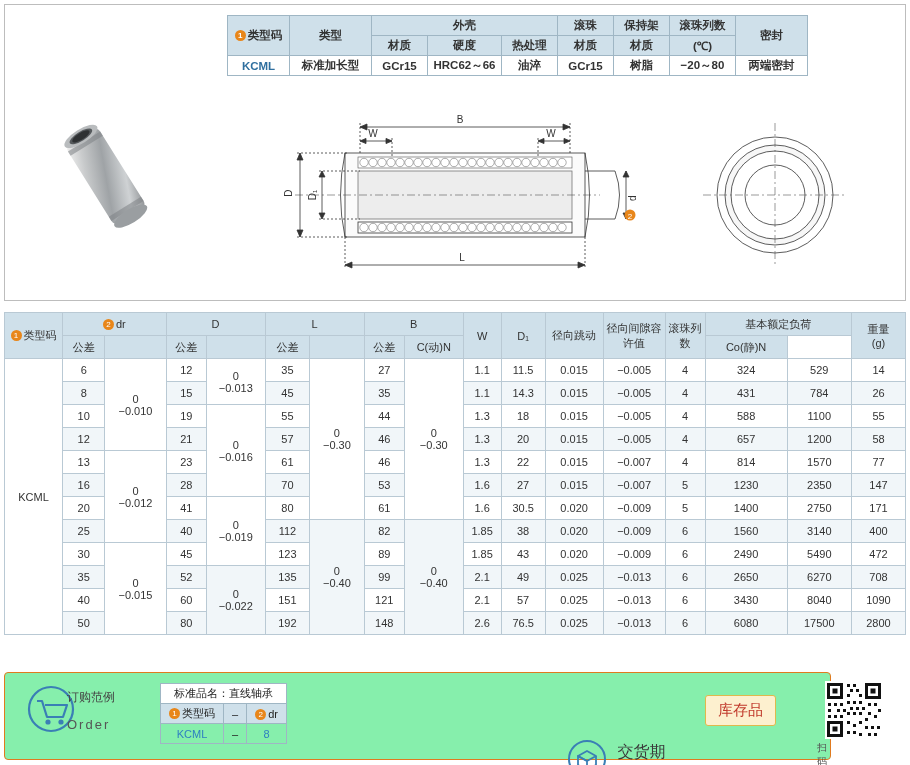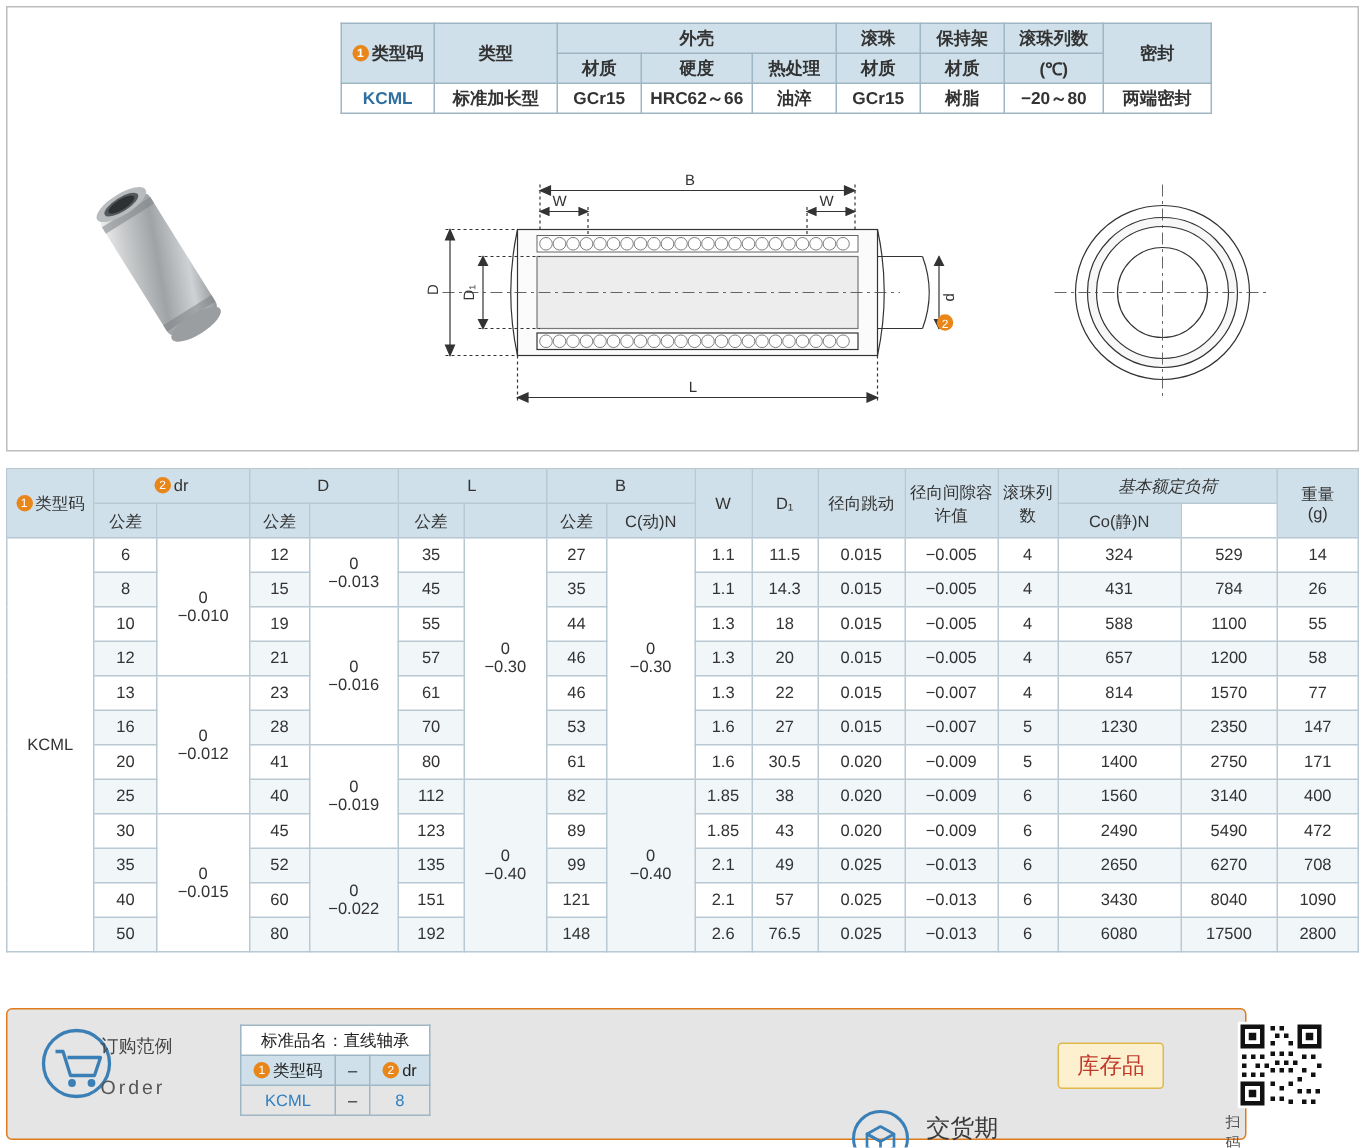--- a/index.html
+++ b/index.html
@@ -72,21 +72,21 @@
   table.main tbody td { background: #fff; }
   table.main tbody tr:nth-child(even) td { background: #f1f6f9; }
   .blue { color: #2f7fc1; }
   .cell-dr { color: #2f7fc1; }
   .vcell { font-size: 11px; }
 
   
   .bottom {
     position: absolute; left: 4px; top: 672px; width: 827px; height: 88px;
     border: 1px solid #e07a1f; border-radius: 4px;
-    background: #e5e5e5;
+    background: #86efac;
   }
   .order-ex { position: absolute; left: 18px; top: 12px; width: 128px; height: 62px; }
   .order-txt { position: absolute; left: 24px; top: 18px; font-size: 12px; color: #444; }
   .order-sub { position: absolute; left: 18px; top: 46px; font-size: 13px; letter-spacing: 2px; color: #555; }
 
   .ord-table { position: absolute; left: 155px; top: 10px; border-collapse: collapse; font-size: 11px; }
   .ord-table td, .ord-table th {
     border: 1px solid #9fb6c4; text-align: center; height: 20px; padding: 1px 8px; font-weight: normal;
   }
   .ord-head { background: #fff; margin-left: 48px; }
@@ -331,21 +331,21 @@
             <span class="num-badge">2</span><span>dr</span>
           </th>
           <th colspan="2" style="width:88px;">D</th>
           <th colspan="2" style="width:88px;">L</th>
           <th colspan="2" style="width:88px;">B</th>
           <th rowspan="2" style="width:38px;">W</th>
           <th rowspan="2" style="width:44px;">D₁</th>
           <th rowspan="2" style="width:58px;">径向跳动</th>
           <th rowspan="2" style="width:62px;">径向间隙容许值</th>
           <th rowspan="2" style="width:40px;font-family:Liberation Mono, monospace;">滚珠列数</th>
-          <th colspan="2" style="width:130px;font-style:italic;">基本额定负荷</th>
+          <th colspan="2" style="width:130px;">基本额定负荷</th>
           <th rowspan="2" style="width:54px;">
             <div>重量</div>
             <div>(g)</div>
           </th>
         </tr>
         <tr>
           <th>公差</th>
           <th></th>
           <th>公差</th>
           <th></th>

